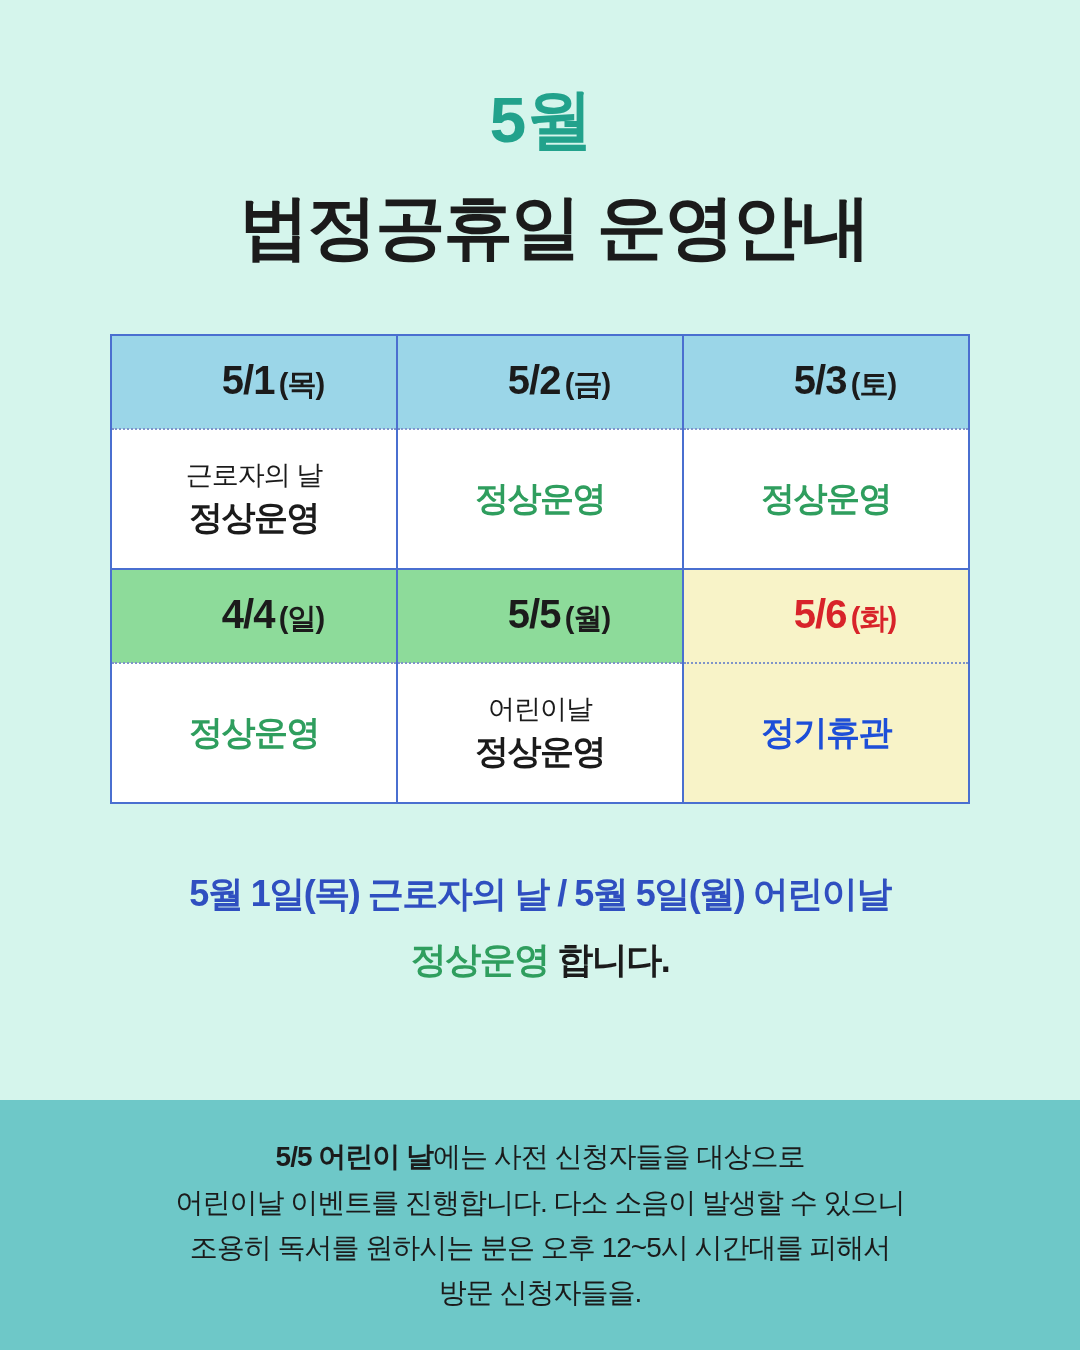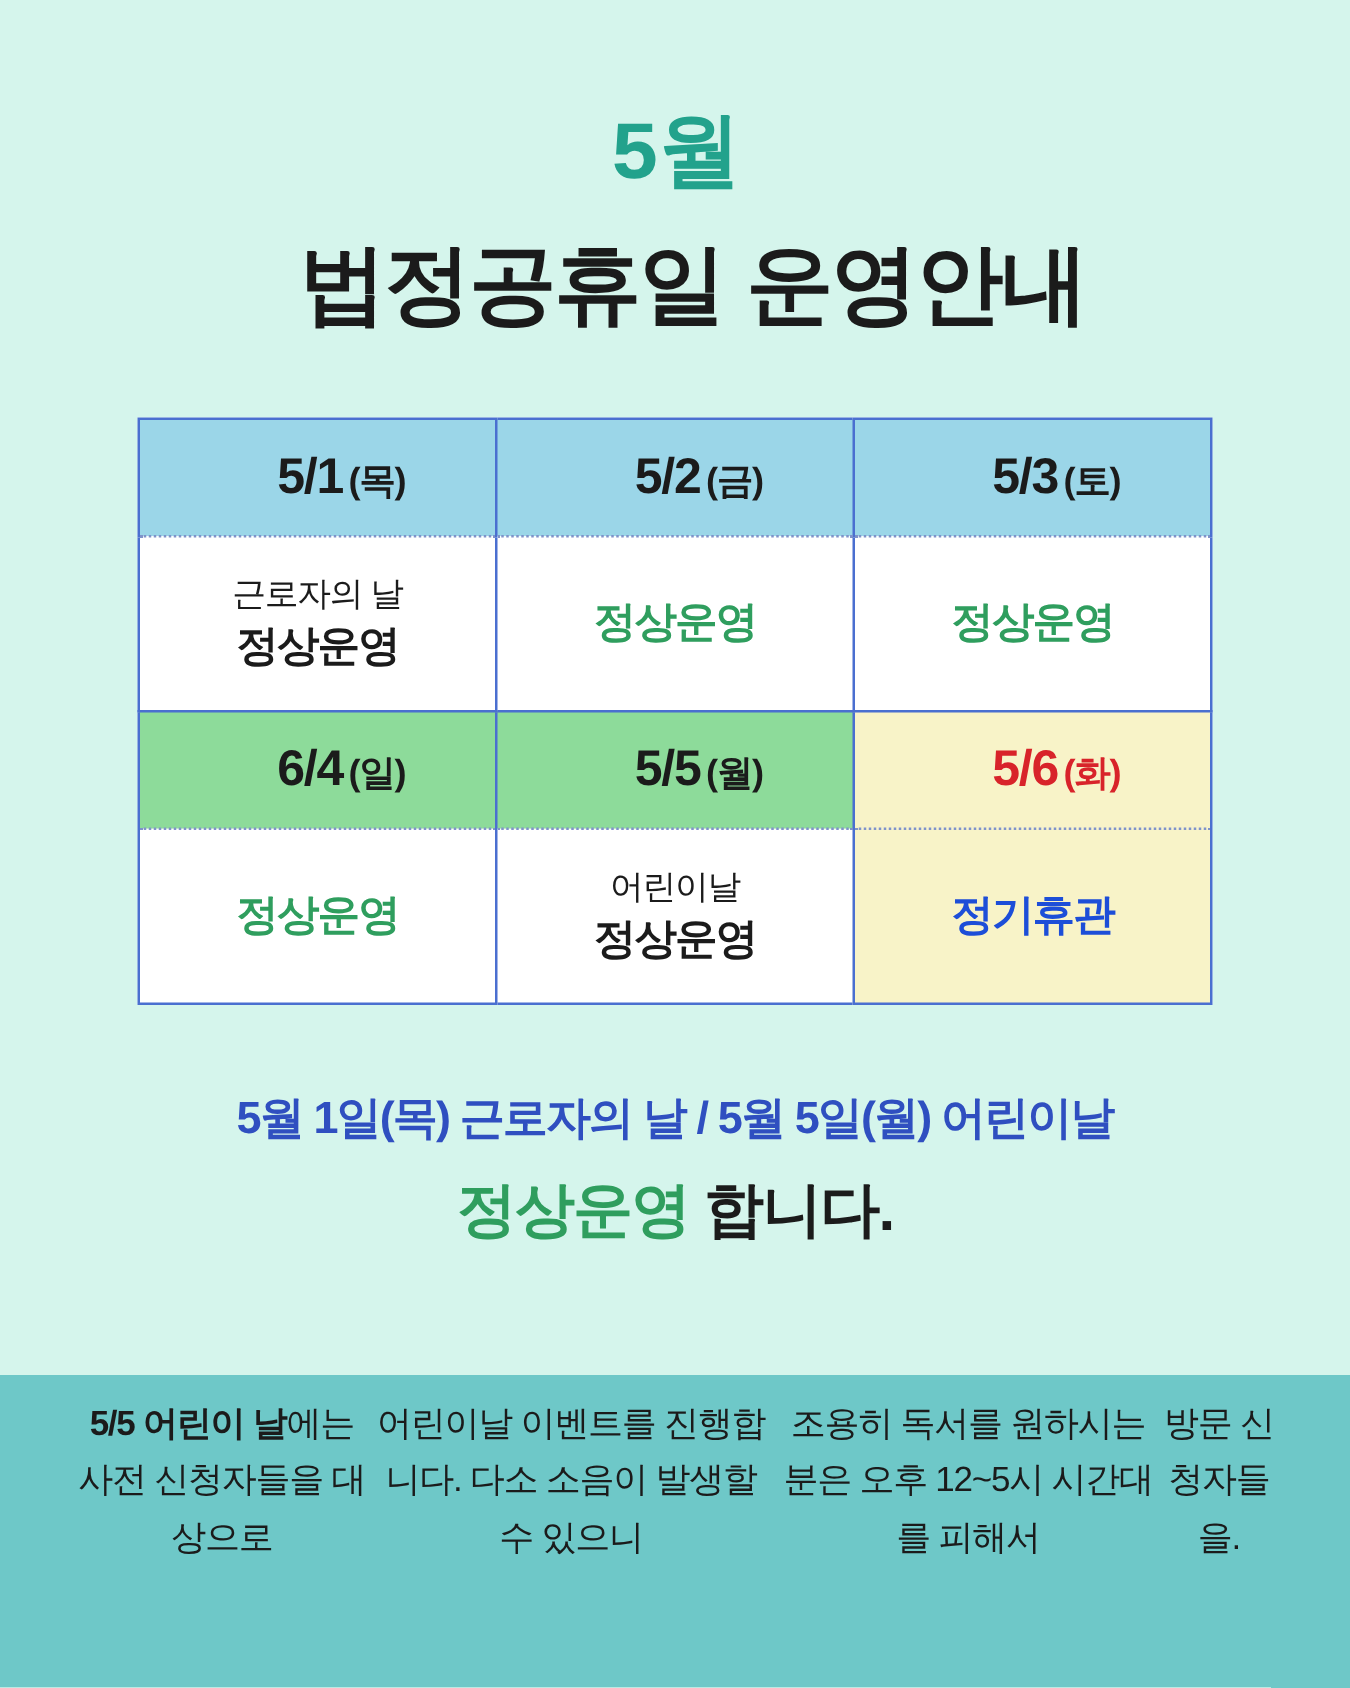--- a/index.html
+++ b/index.html
@@ -130,35 +130,36 @@
     width: 900px;
   }
   .summary-line1 {
     font-size: 36px;
     font-weight: bold;
     color: #2f4fc0;
     letter-spacing: -1.5px;
     line-height: 1.5;
   }
   .summary-line2 {
-    font-size: 48px;
+    font-size: 36px;
     font-weight: bold;
     color: #1b1b1b;
     letter-spacing: -1.5px;
     line-height: 1.5;
     margin-top: 12px;
   }
   .summary-line2 .hl { color: #2f9e5e; }
 
   
   .footer {
     flex: 1 1 auto;
     background: #6ec8c8;
     display: flex;
-    flex-direction: row;
+    flex-direction: column;
+    align-items: center;
     justify-content: center;
     text-align: center;
     padding: 16px 60px;
     box-sizing: border-box;
   }
   .footer p {
     margin: 0;
     font-size: 28px;
     color: #1b1b1b;
     line-height: 1.62;
@@ -205,21 +206,21 @@
             <td class="cell-white">
               <span class="status green">정상운영</span>
             </td>
             <td class="cell-white">
               <span class="status green">정상운영</span>
             </td>
           </tr>
 
           <tr class="date-row">
             <td class="cell-green">
-              <span class="date-main">6/4</span>
+              <span class="date-main">4/4</span>
               <span class="date-dow">(일)</span>
             </td>
             <td class="cell-green">
               <span class="date-main">5/5</span>
               <span class="date-dow">(월)</span>
             </td>
             <td class="cell-yellow">
               <span class="date-main red">5/6</span>
               <span class="date-dow red">(화)</span>
             </td>

